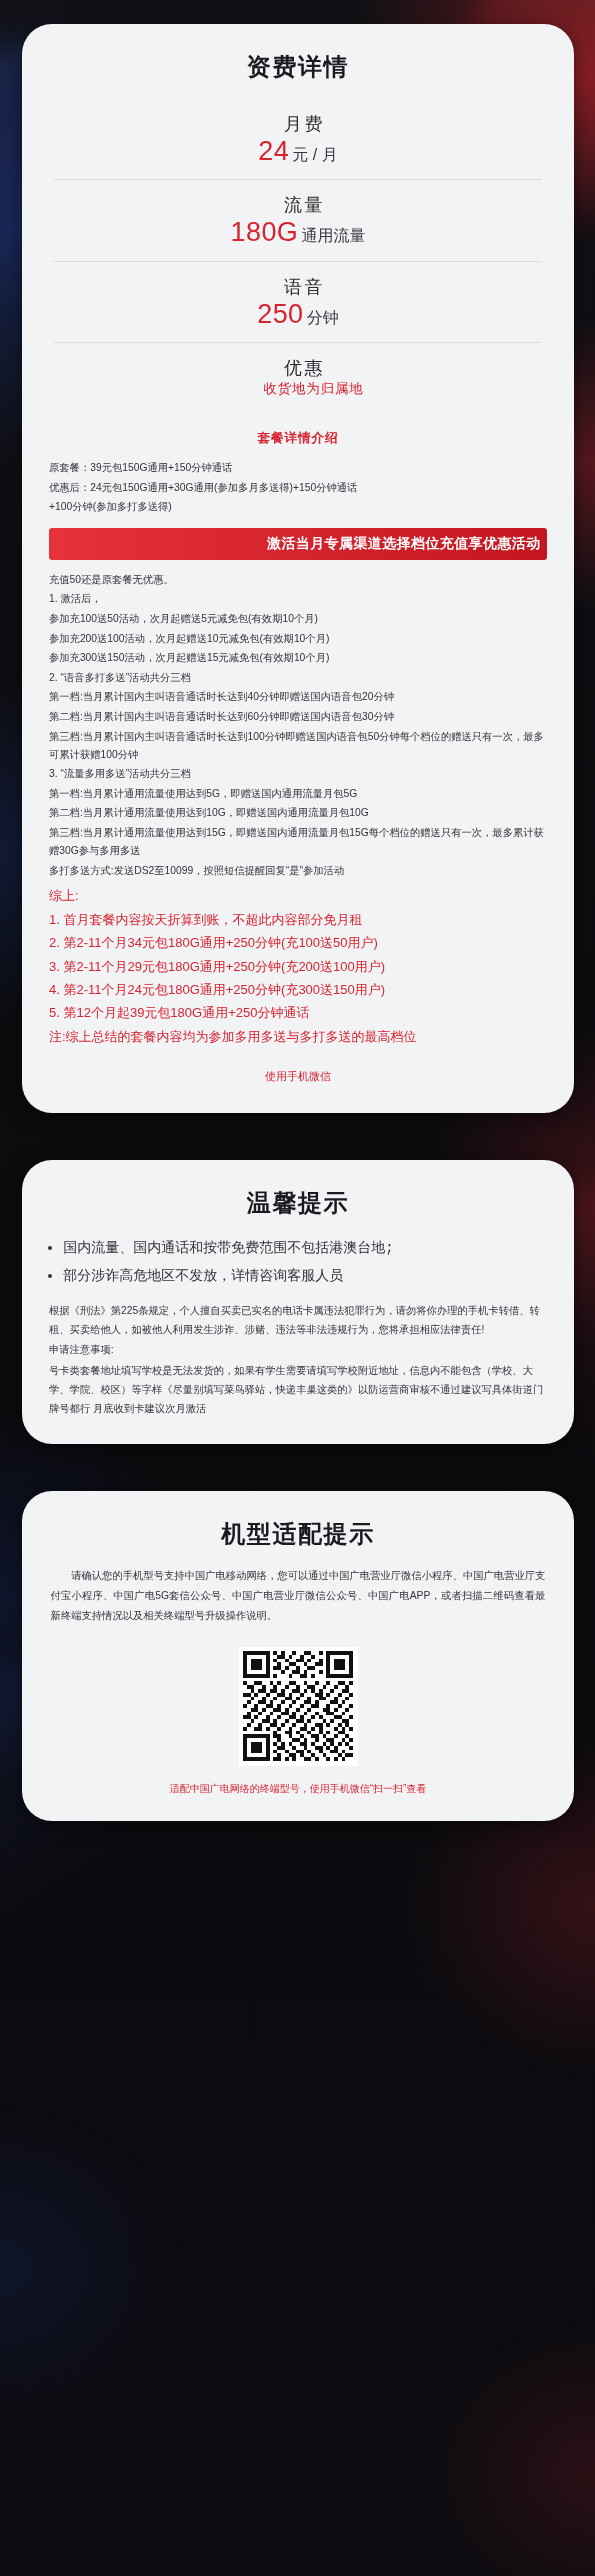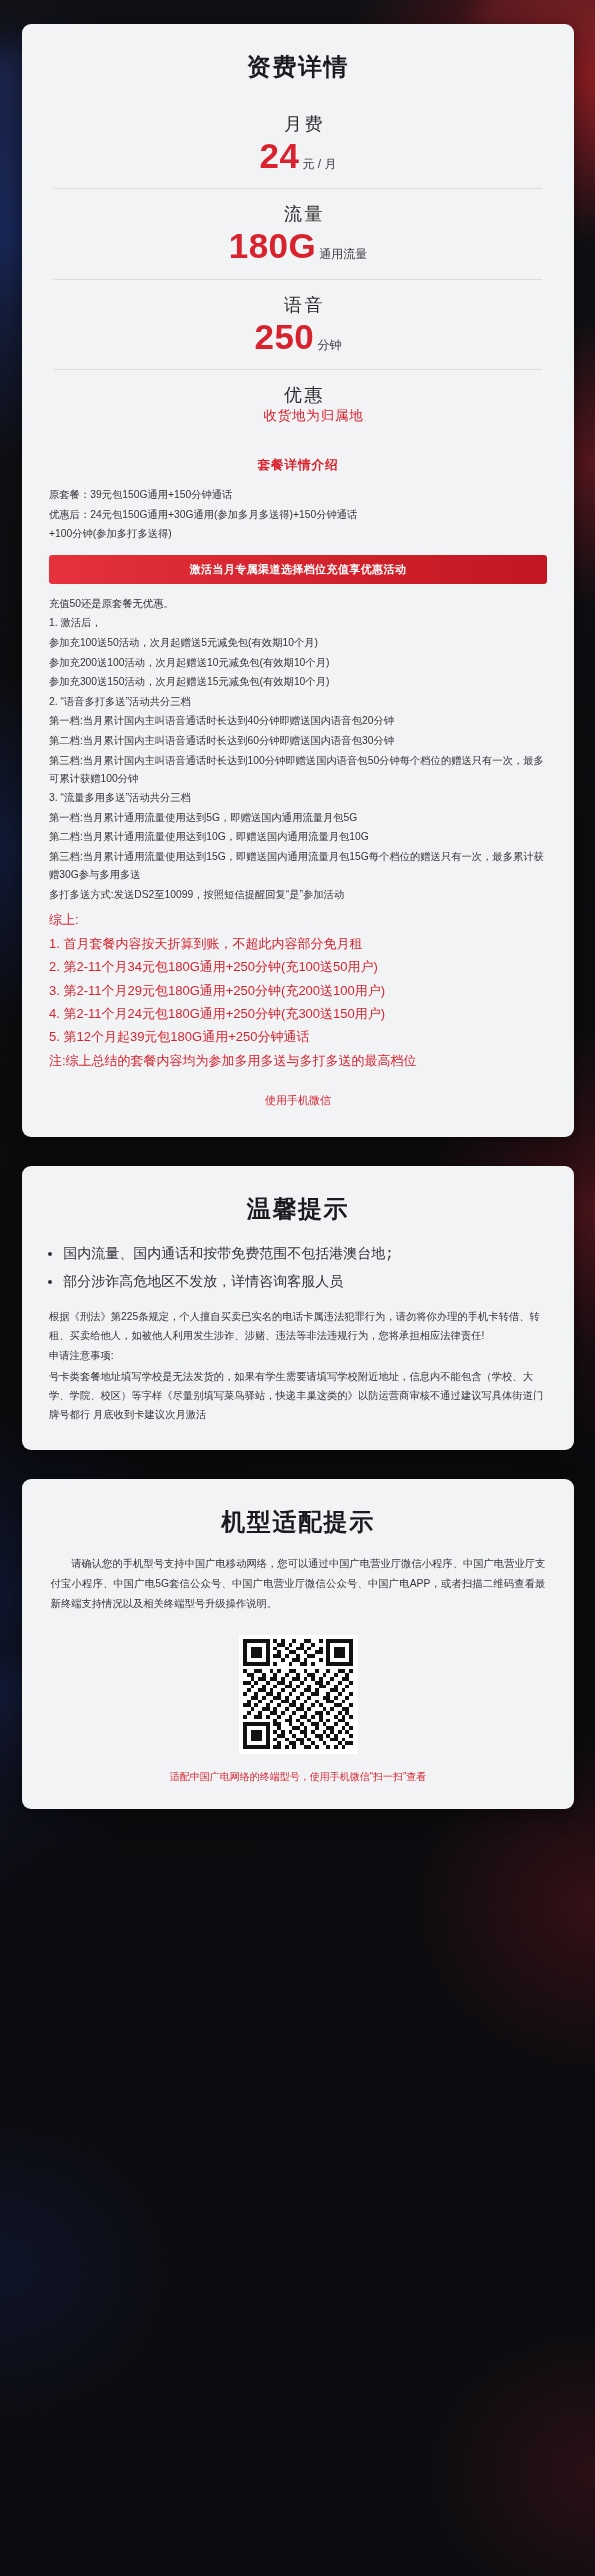--- a/index.html
+++ b/index.html
@@ -45,23 +45,23 @@
   .streak.s3 { top: 1191px; right: -56px; width: 167px; height: 334px;
     background: linear-gradient(200deg, rgba(210,50,60,0.35), rgba(210,50,60,0) 70%);
     transform: rotate(14deg); filter: blur(14.3px); }
   .streak.s4 { top: 1668px; left: -56px; width: 159px; height: 318px;
     background: linear-gradient(160deg, rgba(50,80,190,0.32), rgba(50,80,190,0) 70%);
     transform: rotate(-12deg); filter: blur(14.3px); }
 
   .card {
     position: relative;
     background: #f2f3f5;
-    border-radius: 9px;
+    border-radius: 30px;
     box-shadow: 0 4.8px 20.7px rgba(0,0,0,0.45);
-    margin-bottom: 29px;
+    margin-bottom: 47px;
     overflow: hidden;
   }
   .card-inner { padding: 20.7px 27px 24px 27px; }
 
   .card-title {
     text-align: center;
     font-size: 24px;
     font-weight: bold;
     color: #1b1b1f;
     letter-spacing: 1.6px;
@@ -83,27 +83,27 @@
     font-size: 18px;
     color: #2a2a2e;
     letter-spacing: 2.4px;
     width: 95px;
     text-align: right;
     padding-right: 20.7px;
     box-sizing: border-box;
   }
   .spec-value { flex: 1; text-align: left; }
   .spec-num {
-    font-size: 35px;
-    font-weight: bold;
+    font-size: 27px;
+    font-weight: normal;
     color: #d8232f;
     letter-spacing: 0.4px;
   }
   .spec-unit {
-    font-size: 12px;
+    font-size: 16px;
     color: #3a3a40;
     margin-left: 3.2px;
   }
   .spec-plain {
     font-size: 13.5px;
     color: #d8232f;
     letter-spacing: 0.8px;
     padding-left: 31px;
   }
 
@@ -120,23 +120,23 @@
     font-size: 10.3px;
     line-height: 1.75;
     color: #333338;
   }
   .body-text p { margin: 0 0 1.6px 0; }
 
   .ribbon {
     margin: 11px 0 11px 0;
     background: linear-gradient(90deg, #e5323c 0%, #c31620 100%);
     color: #fff;
-    font-size: 11px;
+    font-size: 14px;
     font-weight: bold;
-    text-align: center;
+    text-align: right;
     padding: 7.1px 6.4px;
     border-radius: 3.2px;
     letter-spacing: 0.4px;
   }
 
   .red-list { margin-top: 4.8px; }
   .red-list p {
     color: #d8232f;
     font-size: 13px;
     line-height: 1.8;

